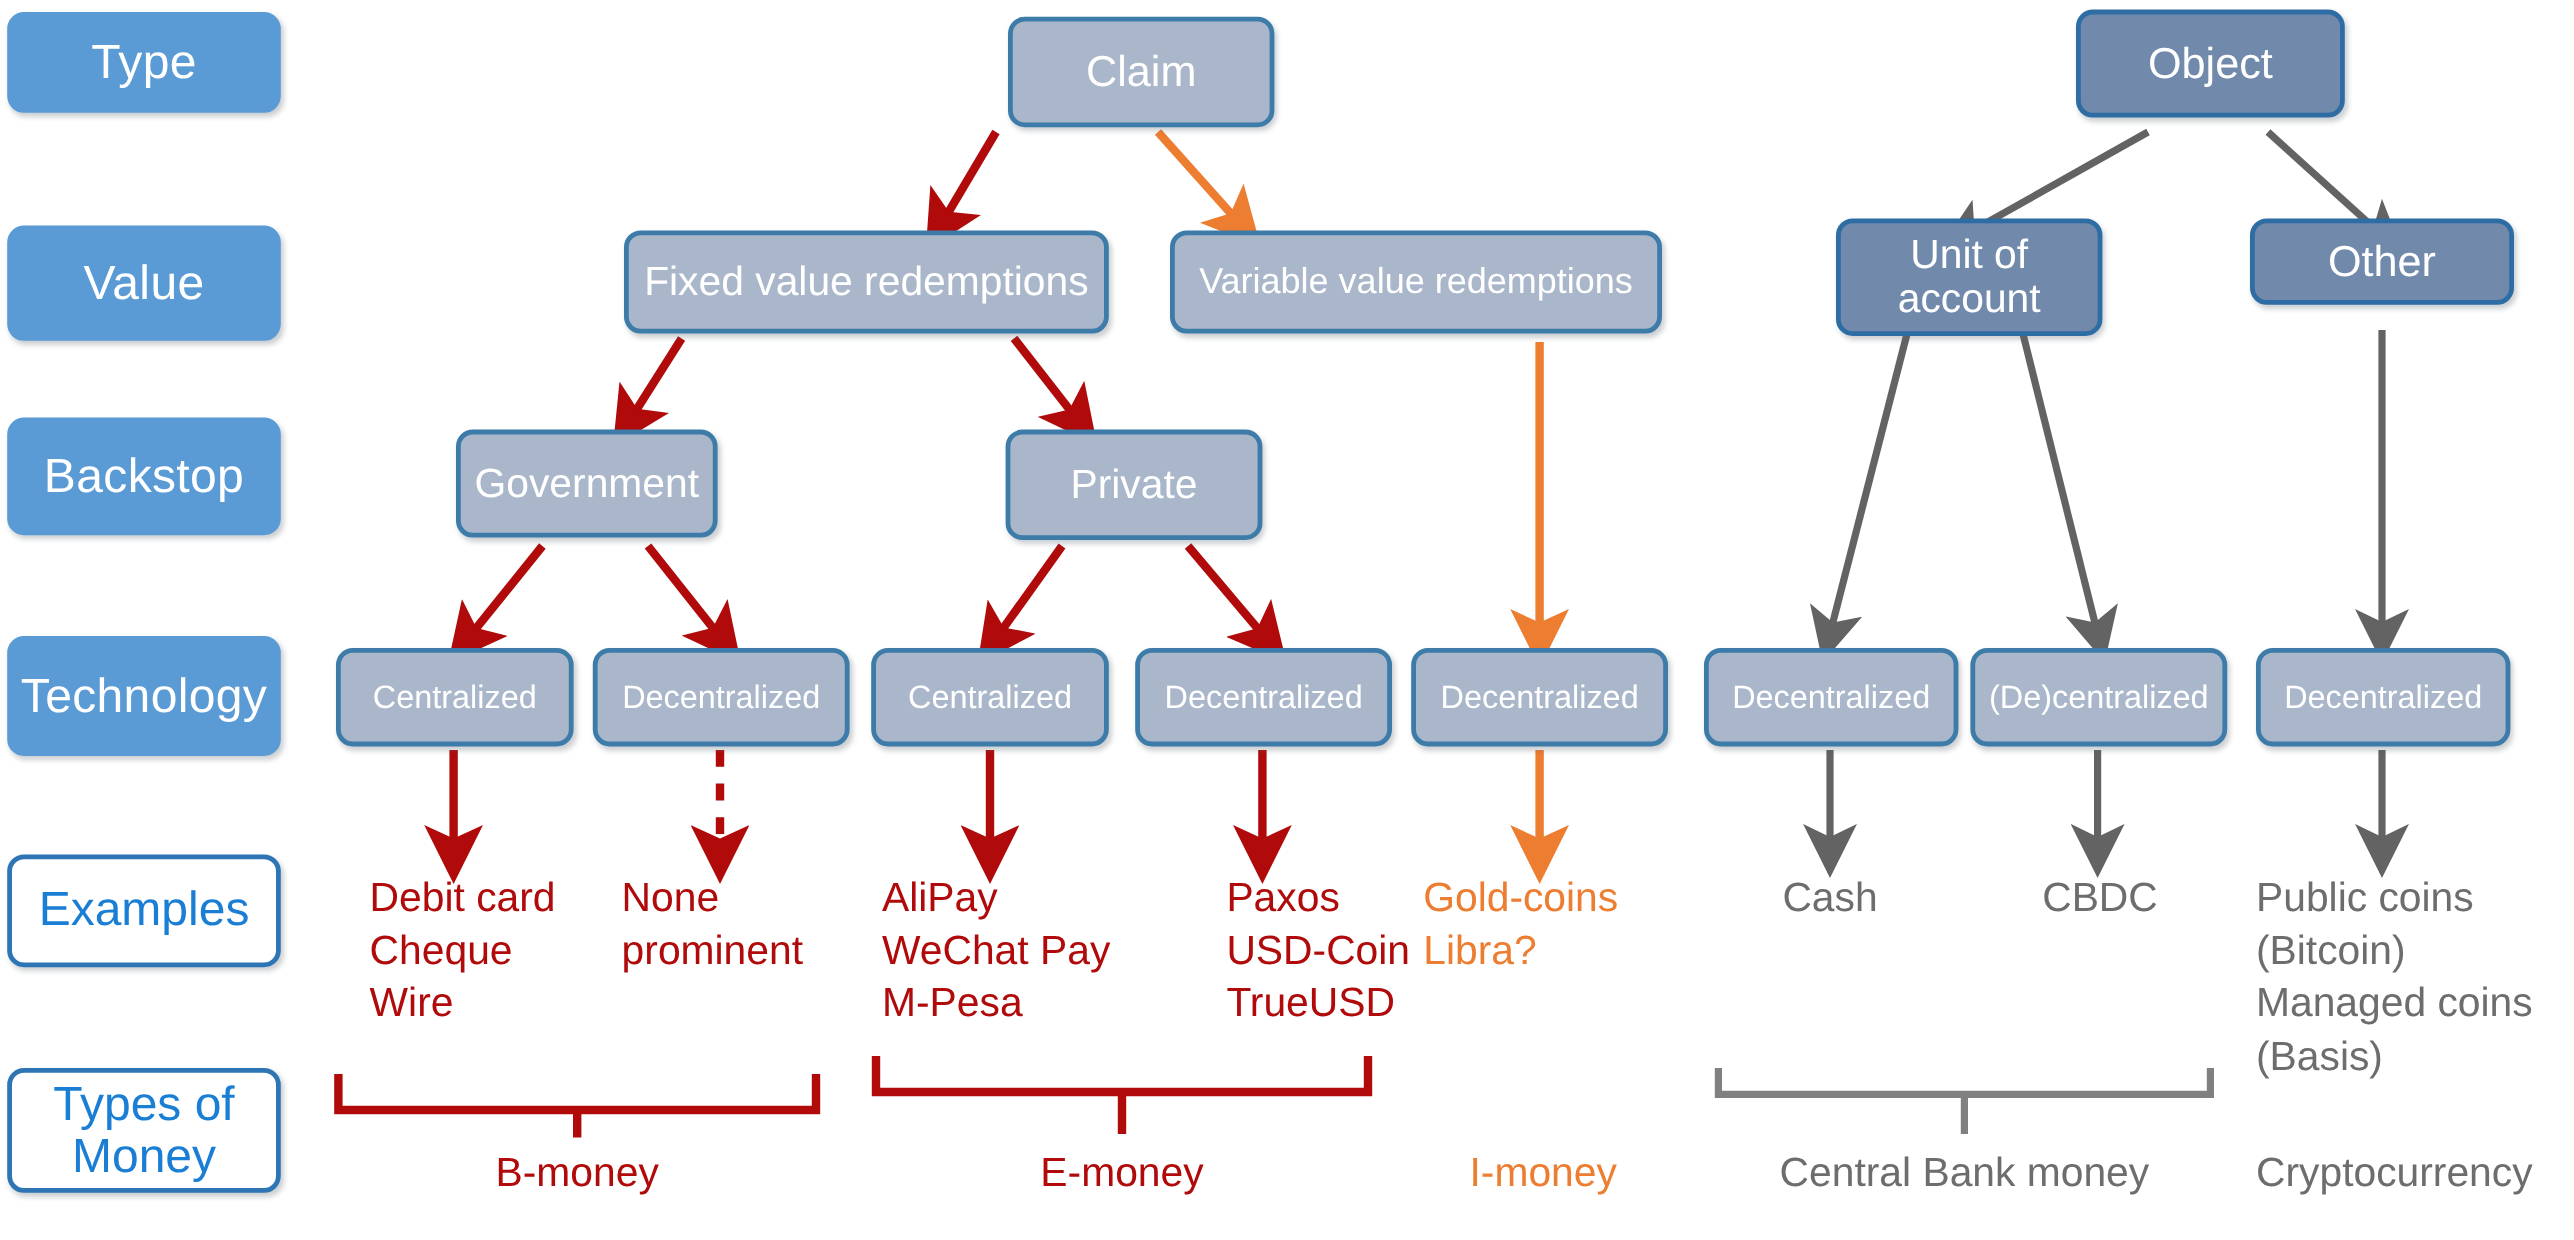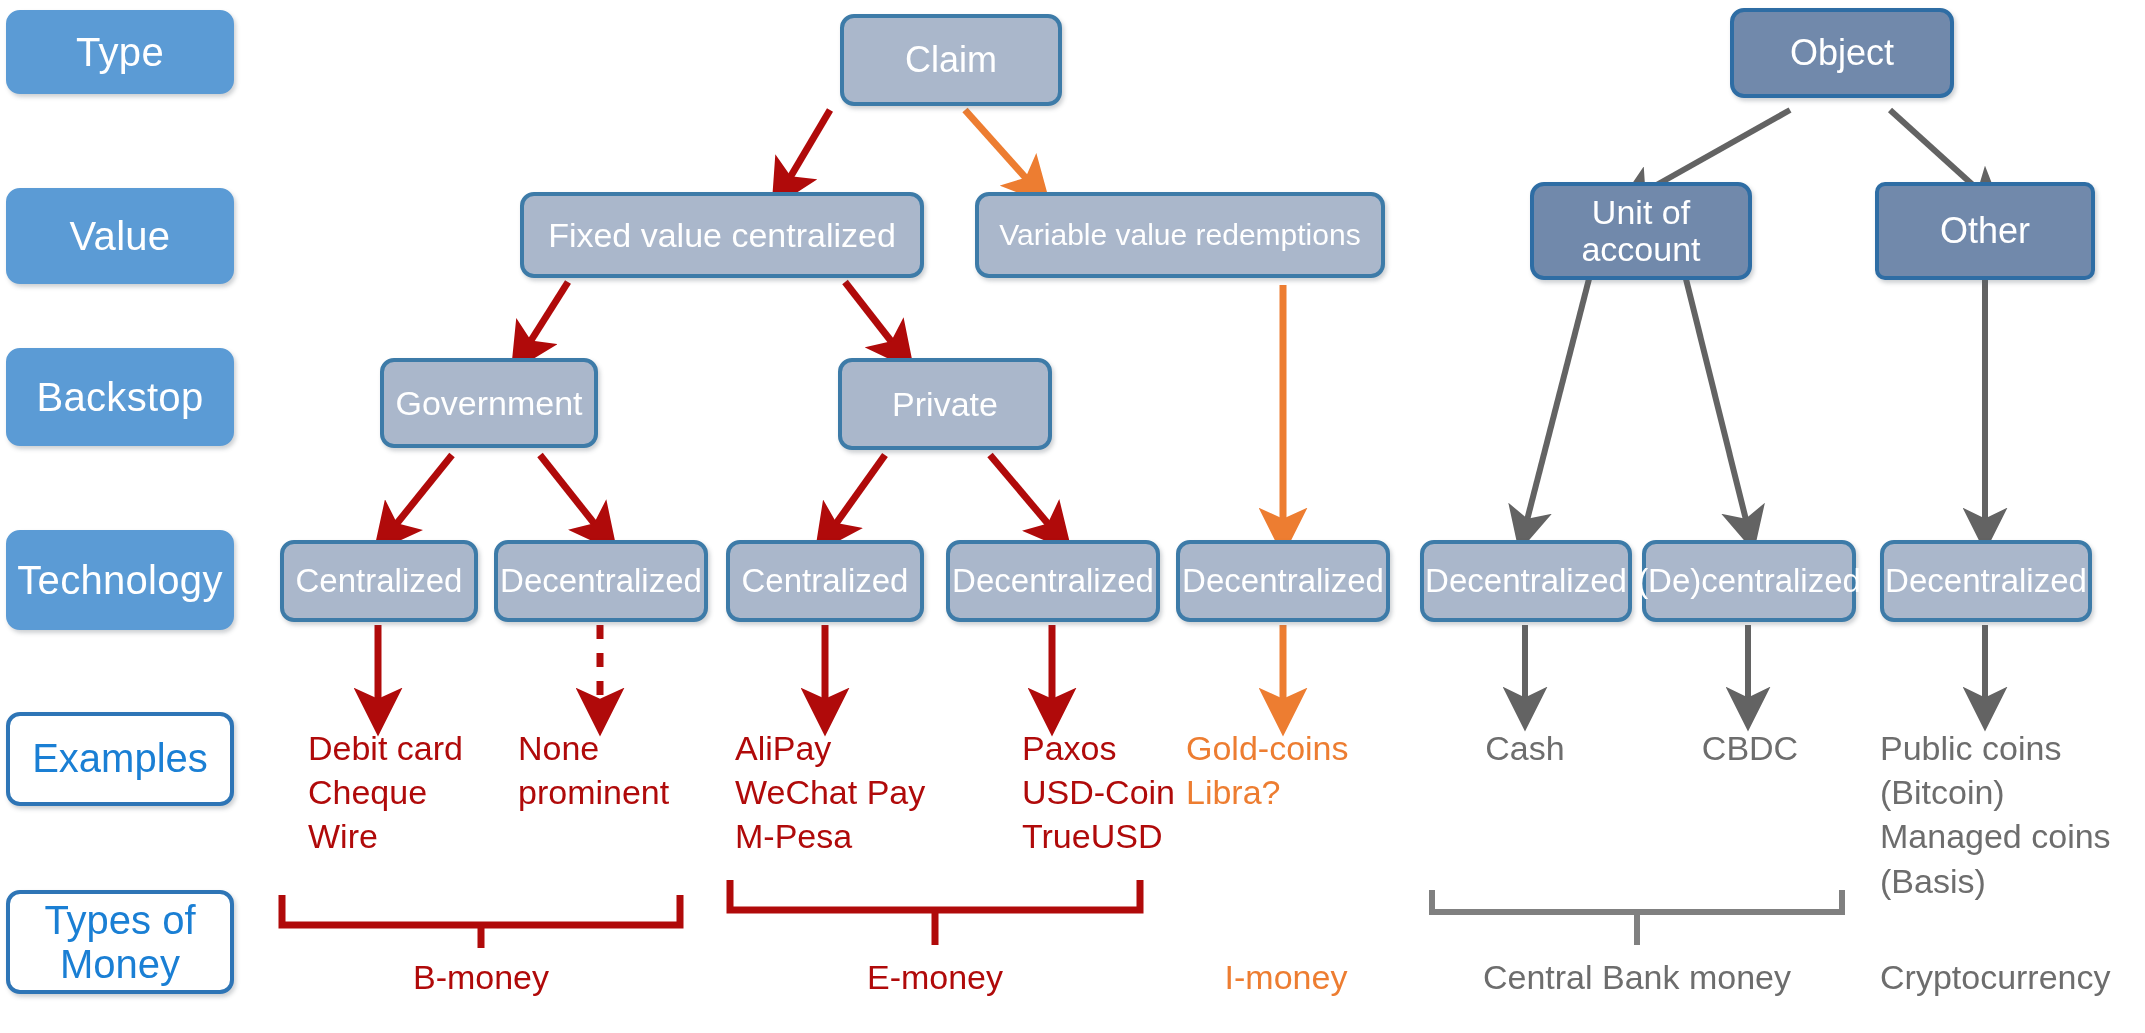--- a/index.html
+++ b/index.html
@@ -59,21 +59,21 @@
   }
   
   .object-node{
     background:#7189ab;
     border:4px solid #2e6da4;
     color:#ffffff;
   }
   .fs-44{font-size:36px;}
   .fs-34{font-size:34px;}
   .fs-30{font-size:30px;}
-  .fs-27{font-size:33px;}
+  .fs-27{font-size:27px;}
   .wrap2{white-space:normal;line-height:1.1;}
 
   
   .txt{
     position:absolute;
     white-space:pre-line;
     line-height:1.30;
     font-size:34px;
   }
   .red{color:#b00a0a;}
@@ -150,27 +150,27 @@
   <div class="node cat" style="left:6px;  top:530px; width:228px; height:100px;">Technology</div>
 
   <div class="node cat-outline" style="left:6px; top:712px; width:228px; height:94px;">Examples</div>
 
   <div class="node cat-outline wrap2" style="left:6px; top:890px; width:228px; height:104px;">Types of Money</div>
 
   <div class="node claim-node fs-44" style="left:840px; top:14px; width:222px; height:92px;">Claim</div>
 
   <div class="node object-node fs-44" style="left:1730px; top:8px; width:224px; height:90px;">Object</div>
 
-  <div class="node claim-node fs-34" style="left:520px; top:192px; width:404px; height:86px;">Fixed value centralized</div>
+  <div class="node claim-node fs-34" style="left:520px; top:192px; width:404px; height:86px;">Fixed value redemptions</div>
 
   <div class="node claim-node fs-30" style="left:975px; top:192px; width:410px; height:86px;">Variable value redemptions</div>
 
   <div class="node object-node fs-34 wrap2" style="left:1530px; top:182px; width:222px; height:98px;">Unit of account</div>
 
-  <div class="node object-node fs-44" style="left:1875px; top:182px; width:220px; height:98px;border-radius:10px;">Other</div>
+  <div class="node object-node fs-44" style="left:1875px; top:182px; width:220px; height:72px;">Other</div>
 
   <div class="node claim-node fs-34" style="left:838px; top:358px; width:214px; height:92px;">Private</div>
 
   <div class="node claim-node fs-34" style="left:380px; top:358px; width:218px; height:90px;">Government</div>
 
   <div class="node claim-node fs-27" style="left:280px; top:540px; width:198px; height:82px;">Centralized</div>
 
   <div class="node claim-node fs-27" style="left:494px; top:540px; width:214px; height:82px;">Decentralized</div>
 
   <div class="node claim-node fs-27" style="left:726px; top:540px; width:198px; height:82px;">Centralized</div>

